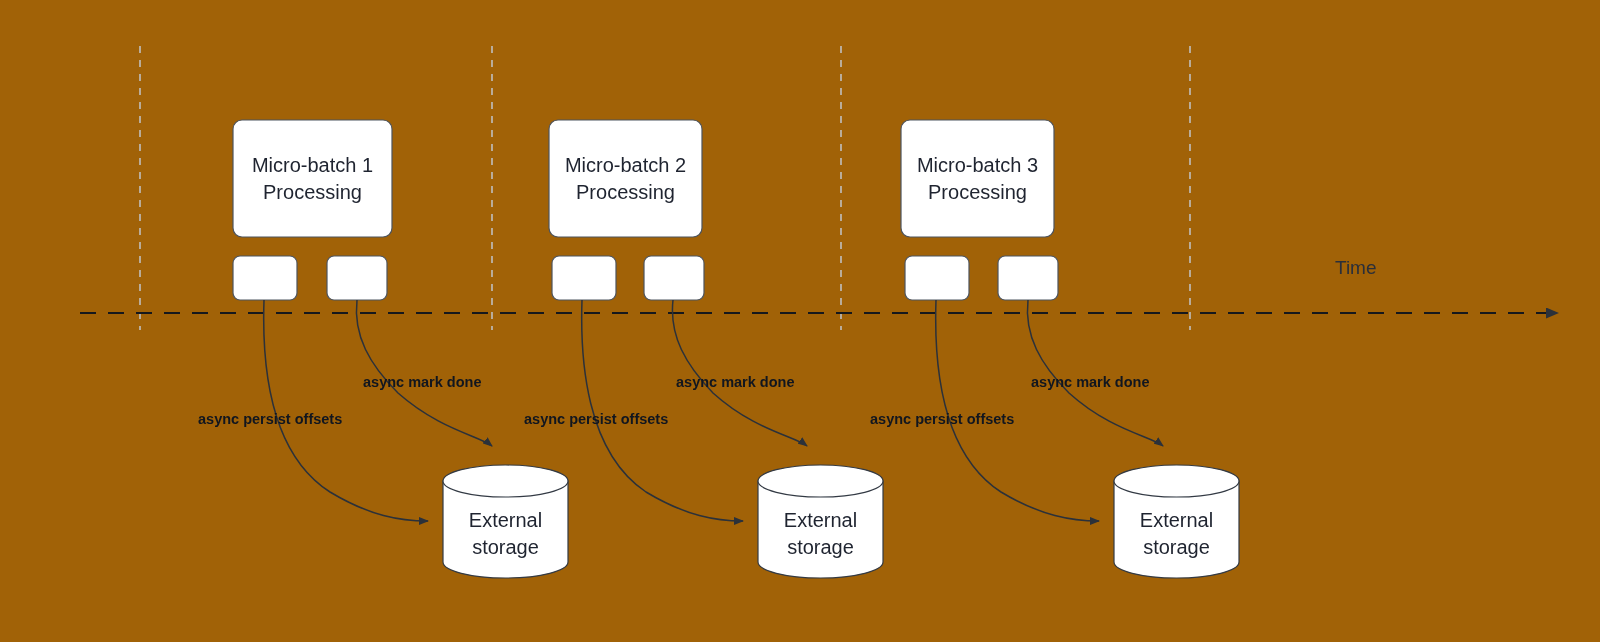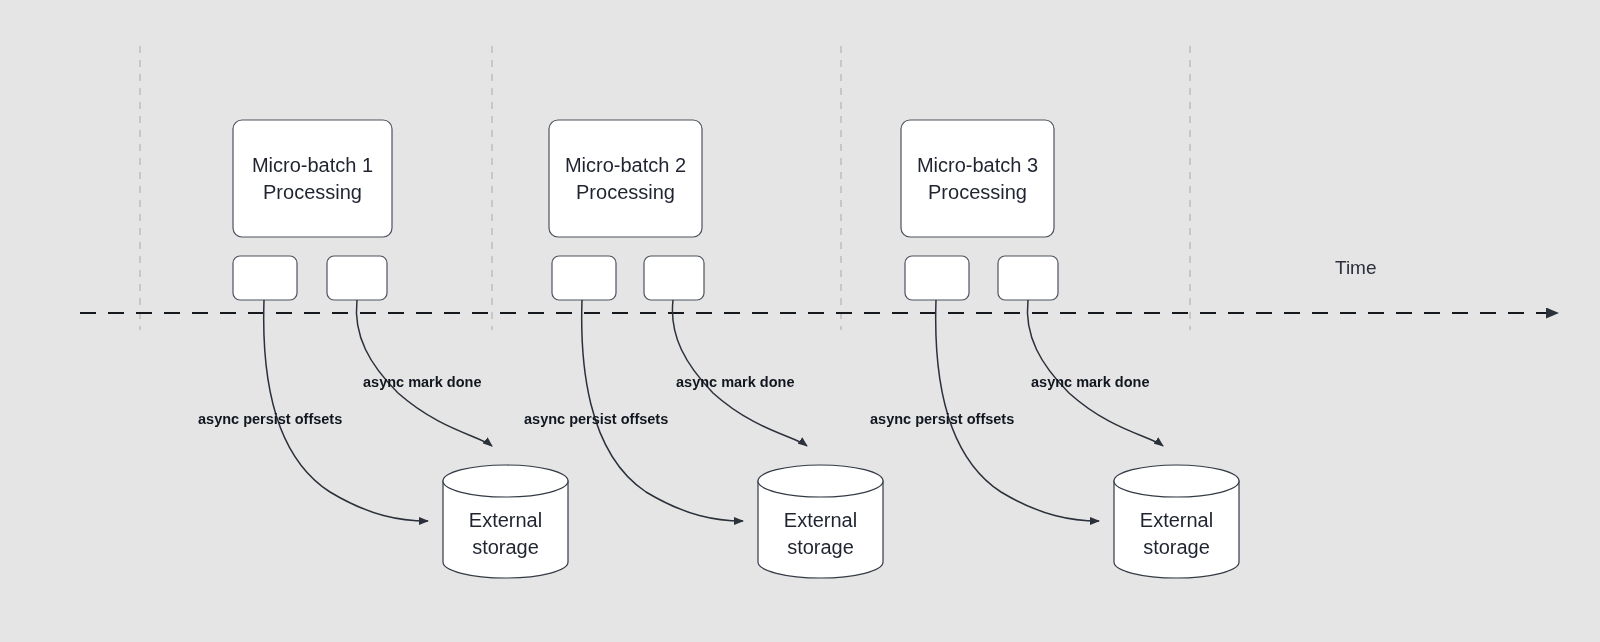--- a/index.html
+++ b/index.html
@@ -10,21 +10,21 @@
   body {
     width: 1600px;
     height: 642px;
     font-family: "Liberation Sans", sans-serif;
     overflow: hidden;
   }
   #diagram-root {
     position: relative;
     width: 1600px;
     height: 642px;
-    background: #e5e5e5;
+    background: #a16207;
   }
   svg.canvas {
     position: absolute;
     top: 0;
     left: 0;
     width: 1600px;
     height: 642px;
   }
   .txt-box {
     font-family: "Liberation Sans", sans-serif;

